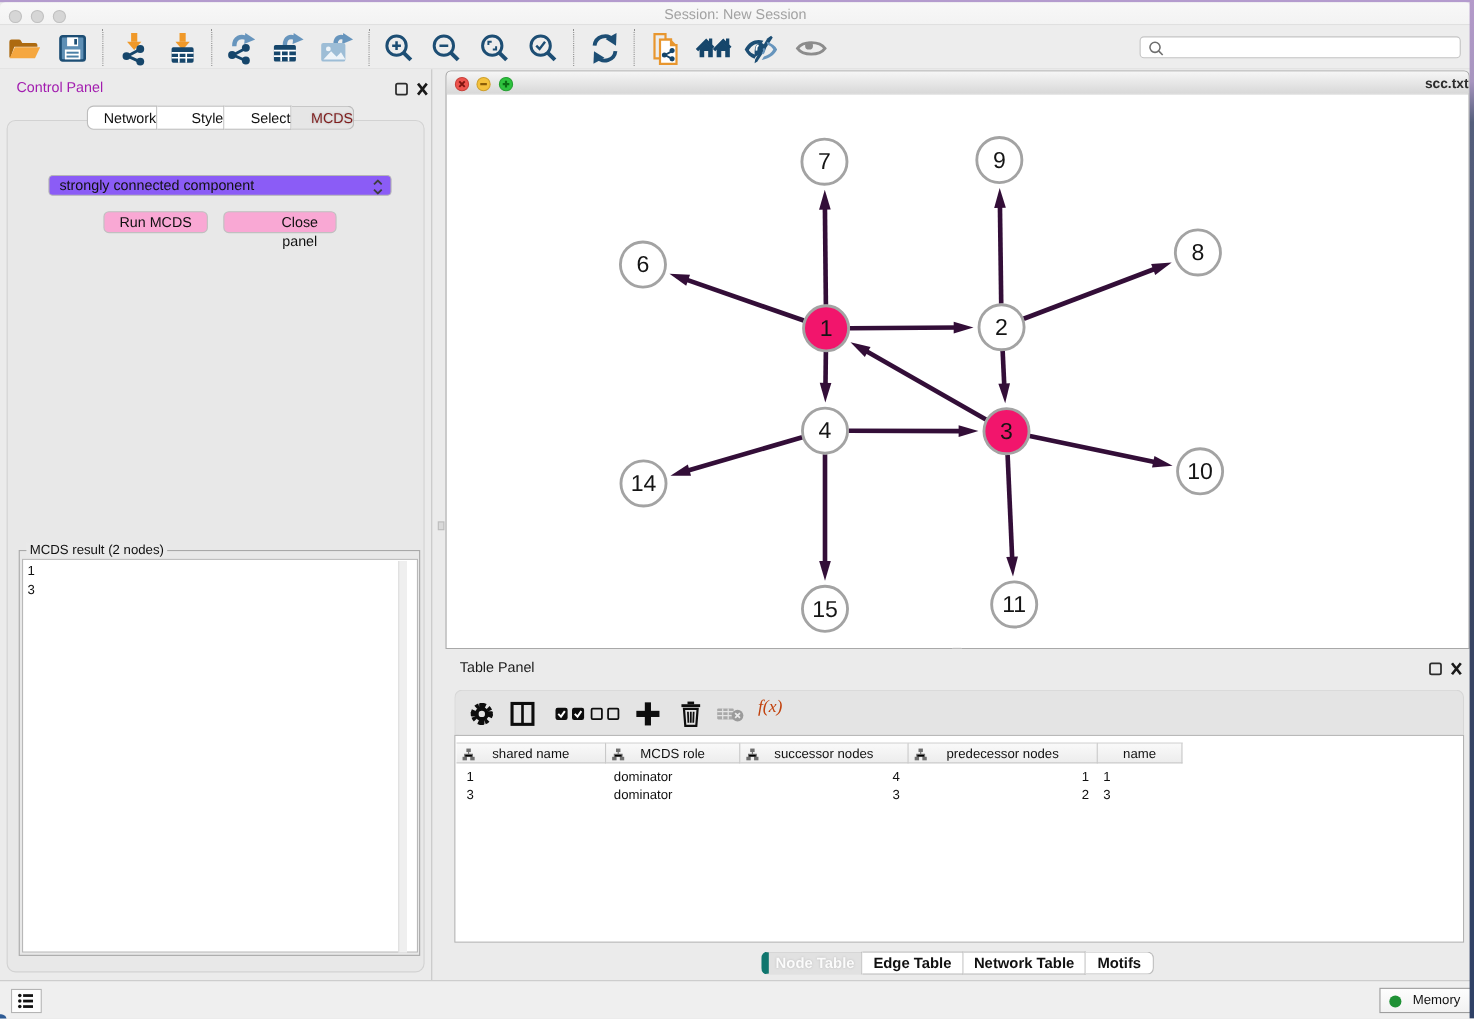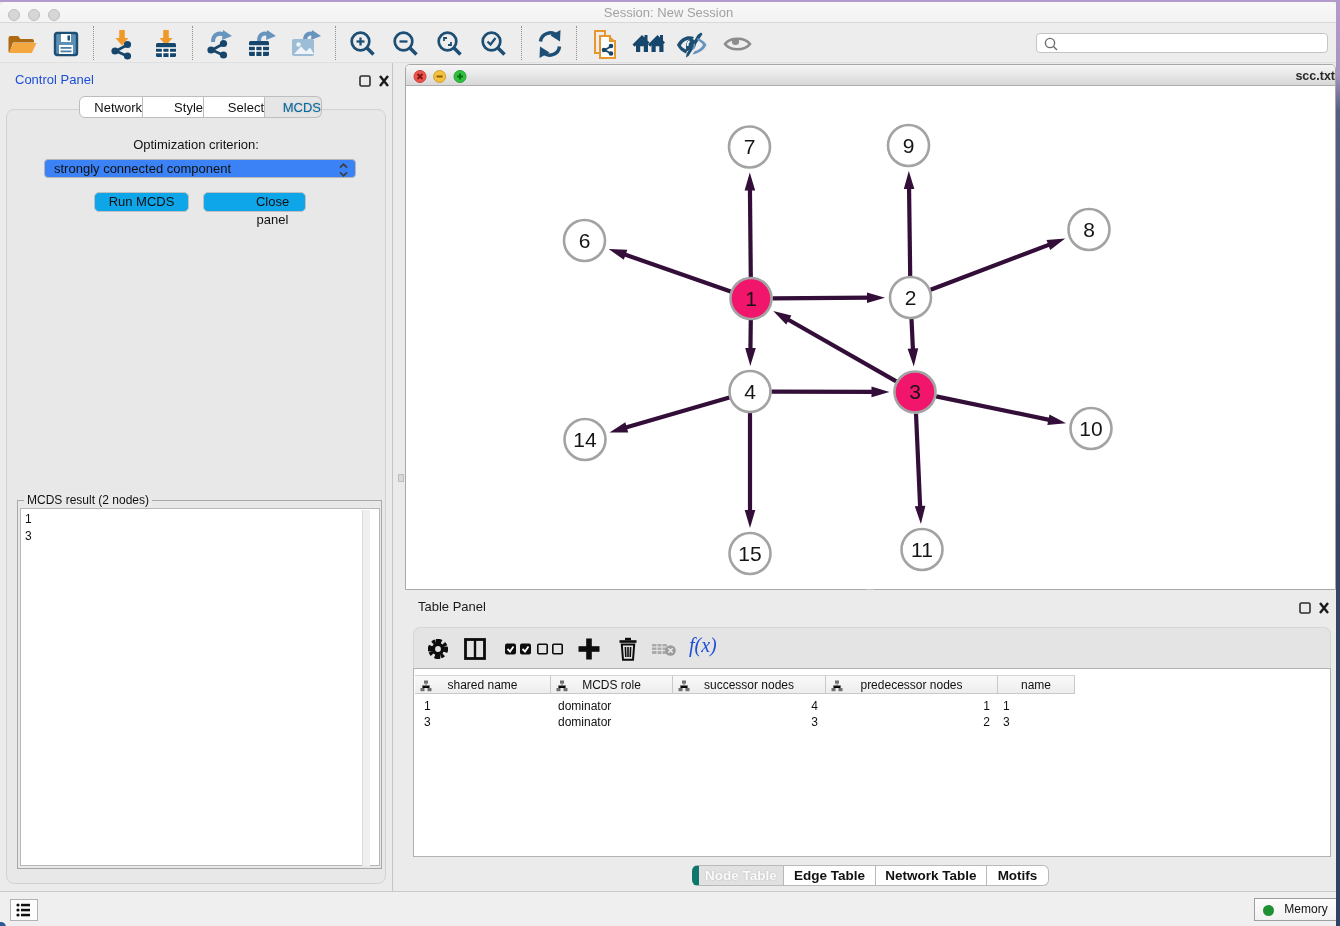--- a/index.html
+++ b/index.html
@@ -18,33 +18,33 @@
 #title-text { position:absolute; top:3px; left:0; width:100%; text-align:center;
   font-size:13px; color:#a2a2a2; }
 
 #toolbar { left:0; top:23px; width:1337px; height:40px; background:#ededed; border-bottom:1px solid #e0e0e0; }
 .tsep { position:absolute; top:3px; height:34px; width:0; border-left:1px dotted #8f8f8f; }
 .ticon { position:absolute; top:5px; }
 #searchbox { position:absolute; left:1036px; top:10px; width:292px; height:20px; background:#fff;
   border:1px solid #c4c4c4; border-radius:4px; }
 
 #cpanel { left:0; top:63px; width:393px; height:828px; background:#ebebeb; border-right:1px solid #c5c5c5; }
-#cp-title { position:absolute; left:15px; top:9px; font-size:13px; color:#1d4ed8; }
+#cp-title { position:absolute; left:15px; top:9px; font-size:13px; color:#a21caf; }
 #cp-inner { position:absolute; left:6px; top:46px; width:380px; height:775px;
   background:#e8e8e8; border:1px solid #d2d2d2; border-radius:8px; }
 .tabrow { position:absolute; display:flex; }
 .tab { height:22px; line-height:21px; text-align:right; font-size:13px; color:#111;
   background:#fff; border:1px solid #bdbdbd; border-left:none; }
 .tab.first { border-left:1px solid #bdbdbd; border-radius:6px 0 0 6px; }
 .tab.last { border-radius:0 6px 6px 0; }
-.tab.sel { background:#e6e6e6; color:#0369a1; text-shadow:0 0 2px #b0b0b0; }
+.tab.sel { background:#e6e6e6; color:#7f1d1d; text-shadow:0 0 2px #b0b0b0; }
 #opt-label { position:absolute; left:0; top:74px; width:392px; text-align:center; font-size:13px; color:#111; }
-#opt-select { position:absolute; left:44px; top:96px; width:312px; height:19px; background:#3b82f6;
+#opt-select { position:absolute; left:44px; top:96px; width:312px; height:19px; background:#8b5cf6;
   border:1px solid #b6b6b6; border-radius:4px; font-size:13px; color:#111; line-height:17px; padding-left:9px; }
-.btn { position:absolute; height:20px; background:#0ea5e9; border:1px solid #c0c0c0; border-radius:5px;
+.btn { position:absolute; height:20px; background:#f9a8d4; border:1px solid #c0c0c0; border-radius:5px;
   font-size:13px; color:#111; text-align:center; line-height:18px; }
 #fieldset { position:absolute; left:17px; top:437px; width:365px; height:369px; border:1px solid #a8a8a8; }
 #fs-legend { position:absolute; left:6px; top:-8px; background:#e9e9e9; padding:0 3px; font-size:12px; color:#111;text-align:right; }
 #fs-text { position:absolute; left:2px; top:7px; width:360px; height:358px; background:#fff;
   border:1px solid #b8b8b8; font-size:12px; color:#111; line-height:17px; padding:2px 0 0 4px; }
 #fs-scroll { position:absolute; right:9px; top:1px; width:8px; height:356px; background:#efefef;
   border-left:1px solid #dcdcdc; }
 
 #split-v { left:398px; top:474px; width:6px; height:8px; background:#d9d9d9; border:1px solid #bdbdbd; }
 #split-h { left:866px; top:589px; width:8px; height:5px; background:#d9d9d9; border:1px solid #bdbdbd; }
@@ -234,21 +234,20 @@
     <rect x="2" y="2" width="10" height="10" fill="none" stroke="#2d2d2d" stroke-width="1.6" rx="1.5"></rect>
     <path d="M22 2 L30 12 M30 2 L22 12" stroke="#1a1a1a" stroke-width="2.4"></path>
   </svg>
   <div id="cp-inner"></div>
   <div class="tabrow" style="left:79px; top:33px;">
     <div class="tab first" style="width:64px;">Network</div>
     <div class="tab" style="width:61px;">Style</div>
     <div class="tab" style="width:61px;">Select</div>
     <div class="tab last sel" style="width:57px;">MCDS</div>
   </div>
-  <div id="opt-label">Optimization criterion:</div>
   <div id="opt-select">strongly connected component
     <svg width="9" height="14" style="position:absolute;right:7px;top:2.5px" viewBox="0 0 9 14">
       <path d="M1 4.6 L4.5 1.2 L8 4.6" fill="none" stroke="#3d3d3d" stroke-width="1.7"></path>
       <path d="M1 9.4 L4.5 12.8 L8 9.4" fill="none" stroke="#3d3d3d" stroke-width="1.7"></path>
     </svg>
   </div>
   <div class="btn" style="left:94px; top:129px; width:95px;">Run MCDS</div>
   <div class="btn" style="left:203px; top:129px; width:103px;padding-left:36px;">Close panel</div>
   <div id="fieldset">
     <div id="fs-legend">MCDS result (2 nodes)</div>
@@ -378,21 +377,21 @@
       </g>
       <g stroke="#e4e4e4" stroke-width="1.1">
         <line x1="1" y1="6" x2="16" y2="6"></line>
           <line x1="1" y1="9.5" x2="16" y2="9.5"></line>
         <line x1="6" y1="3" x2="6" y2="13"></line>
           <line x1="11" y1="3" x2="11" y2="13"></line>
       </g>
       <circle cx="19.5" cy="9.5" r="5.3" fill="#9b9b9b"></circle>
       <path d="M17.3 7.3 L21.7 11.7 M21.7 7.3 L17.3 11.7" stroke="#e8e8e8" stroke-width="1.6"></path>
     </svg>
-    <div style="position:absolute;left:275px;top:6px;font-family:'Liberation Serif',serif;font-style:italic;font-size:20px;color:#1d4ed8;">f(x)</div>
+    <div style="position:absolute;left:275px;top:6px;font-family:'Liberation Serif',serif;font-style:italic;font-size:16px;color:#c2410c;">f(x)</div>
   </div>
   <div id="tp-table">
     <div id="th-row">
       <div class="th" style="width:136px;"><svg width="12" height="12" viewBox="0 0 12 12">
             <g fill="#6f6f6f">
               <rect x="4" y="0.5" width="4" height="3.2"></rect>
               <rect x="0.5" y="8" width="4" height="3.2"></rect>
               <rect x="7.5" y="8" width="4" height="3.2"></rect>
             </g>
             <g stroke="#6f6f6f" stroke-width="1">

